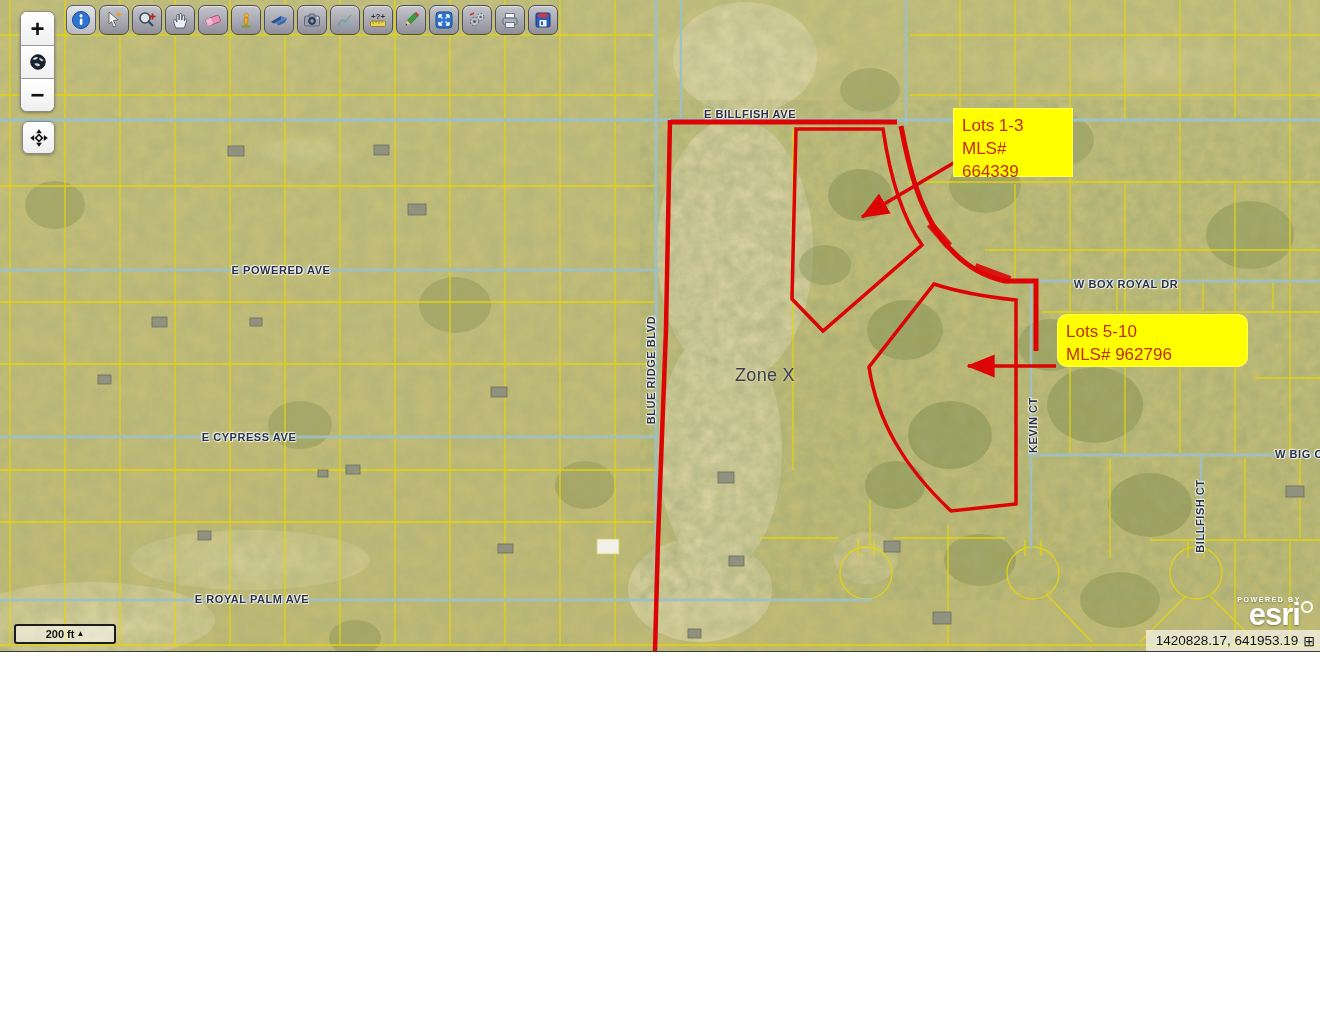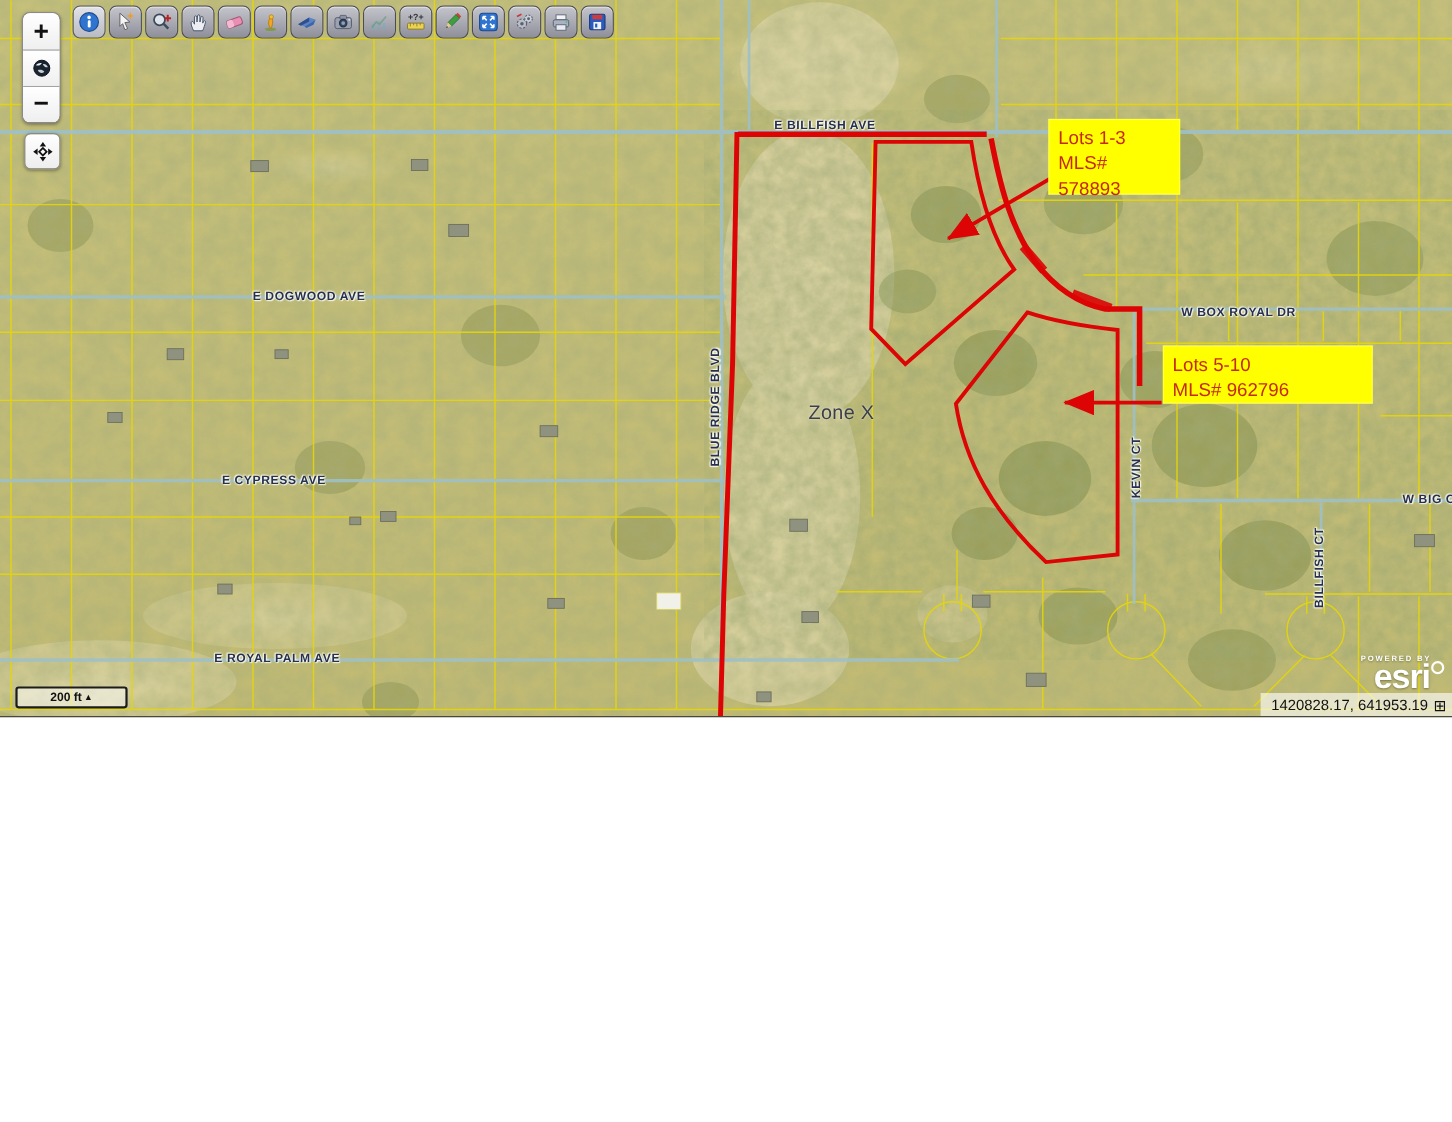--- a/index.html
+++ b/index.html
@@ -39,21 +39,21 @@
   .st-billfish {left:1200px;top:516px;transform:translate(-50%,-50%) rotate(-90deg);}
   .zone-x{position:absolute;left:765px;top:375px;transform:translate(-50%,-50%);
     font-size:18px;color:#3b3f4a;letter-spacing:.3px;
     text-shadow:0 0 2px rgba(240,240,225,.7);}
 
   
   .anno{position:absolute;background:#ffff00;color:#c52a0e;font-size:17px;
     line-height:23px;padding:6px 9px;box-sizing:border-box;
     box-shadow:inset 0 0 0 1px rgba(255,255,210,.4);}
   #anno1{left:953px;top:108px;width:120px;height:69px;}
-  #anno2{left:1057px;top:314px;width:191px;height:53px;}
+  #anno2{left:1057px;top:314px;width:191px;height:53px;border-radius:10px;}
 
   
   .scalebar{position:absolute;left:14px;top:624px;width:98px;height:16px;
     border:2px solid #1c1c1c;border-radius:3px;background:rgba(255,255,255,.52);
     display:flex;align-items:center;justify-content:center;gap:2px;
     font-size:11px;font-weight:bold;color:#111;cursor:pointer;}
   .scalebar .tri{font-size:8px;line-height:8px;}
 
   
   .coords{position:absolute;right:0;bottom:0;height:21px;
@@ -205,33 +205,33 @@
       <path d="M930,224 L949,246" stroke-width="8" opacity=".9"></path>
       <path d="M975,267 L1010,280" stroke-width="8" opacity=".9"></path>
       <path d="M796,129 L883,129 C889,170 901,216 922,245 L823,331 L792,299 Z" stroke-width="3.5"></path>
       <path d="M934,284 C958,292 988,297 1016,300 L1016,504 L951,511 C903,466 877,420 869,367 Z" stroke-width="3.5"></path>
       <path d="M962,158 L862,217" stroke-width="3.5" marker-end="url(#redarrow)"></path>
       <path d="M1056,366 L968,366" stroke-width="3.5" marker-end="url(#redarrow)"></path>
     </g>
   </svg>
 
   <div class="street st-dogwood">E BILLFISH AVE</div>
-  <div class="street st-juniper">E DOGWOOD AVE</div>
+  <div class="street st-juniper">E POWERED AVE</div>
   <div class="street st-cypress">E CYPRESS AVE</div>
   <div class="street st-royal">E ROYAL PALM AVE</div>
   <div class="street st-boxelder">W BOX ROYAL DR</div>
   <div class="street st-wbig">W BIG C</div>
   <div class="street st-blueridge">BLUE RIDGE BLVD</div>
   <div class="street st-kevin">KEVIN CT</div>
   <div class="street st-billfish">BILLFISH CT</div>
   <div class="zone-x">Zone X</div>
 
   <div class="anno" id="anno1">
     <div>Lots 1-3</div>
-    <div>MLS# 578893</div>
+    <div>MLS# 664339</div>
   </div>
   <div class="anno" id="anno2">
     <div>Lots 5-10</div>
     <div>MLS# 962796</div>
   </div>
 
   <div class="scalebar">
     <span>200 ft</span>
     <span class="tri">▲</span>
   </div>

